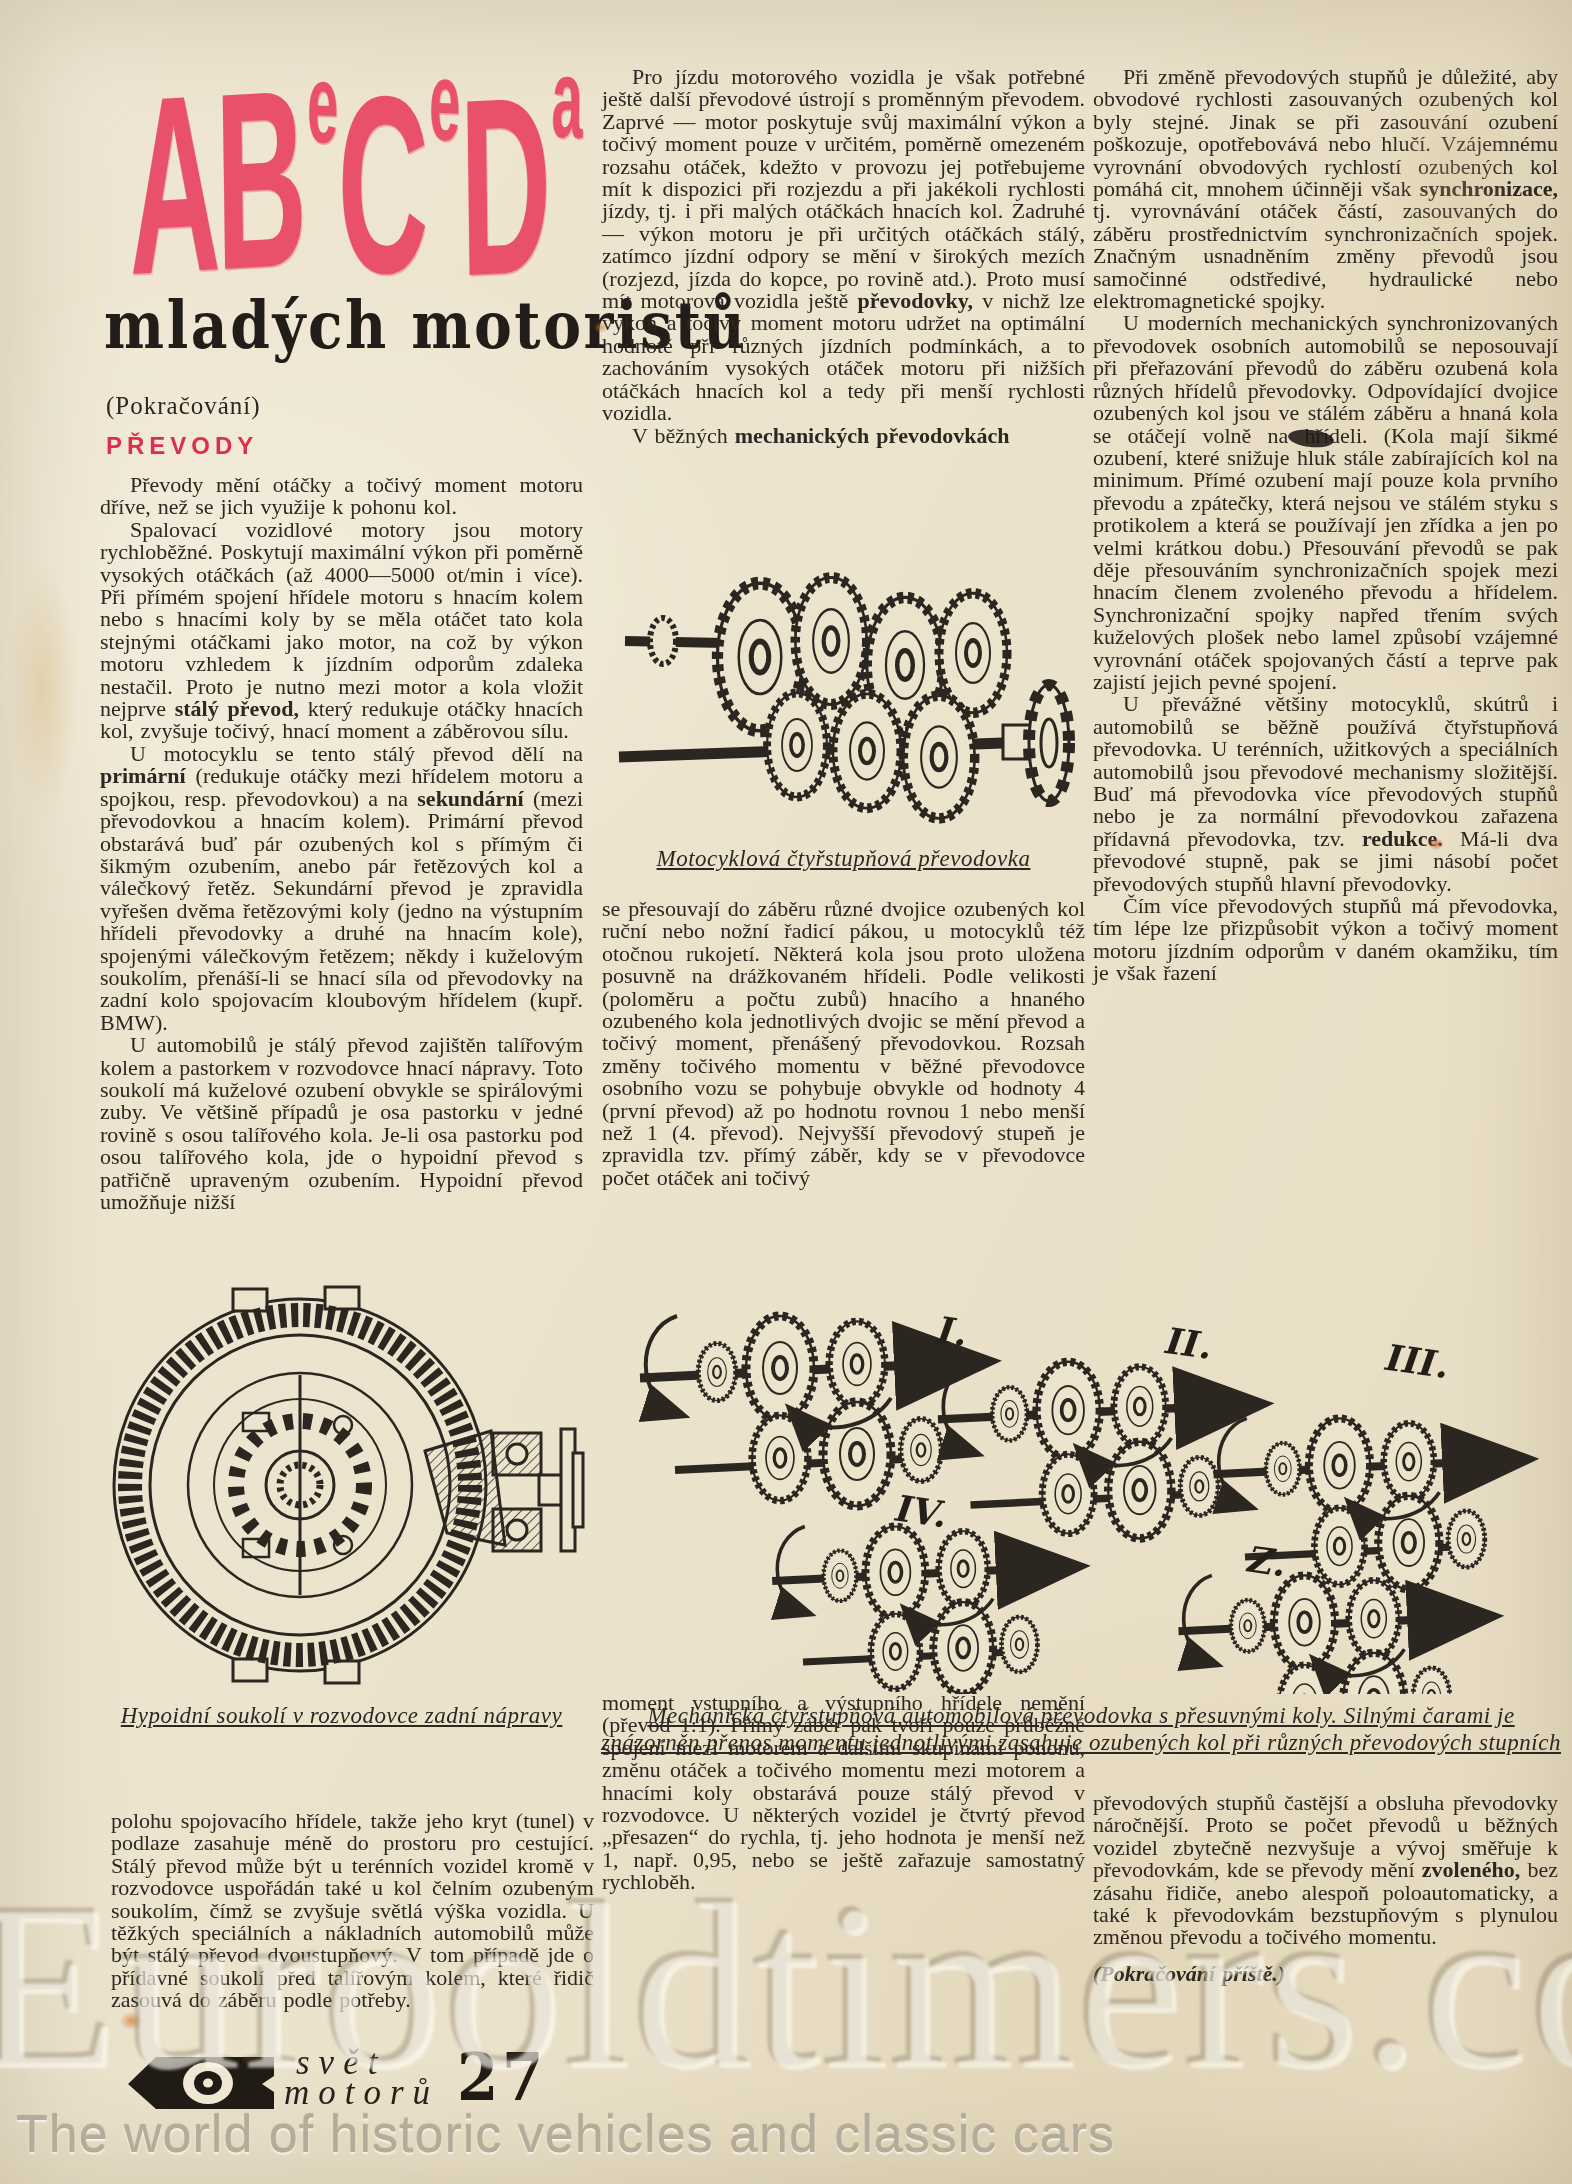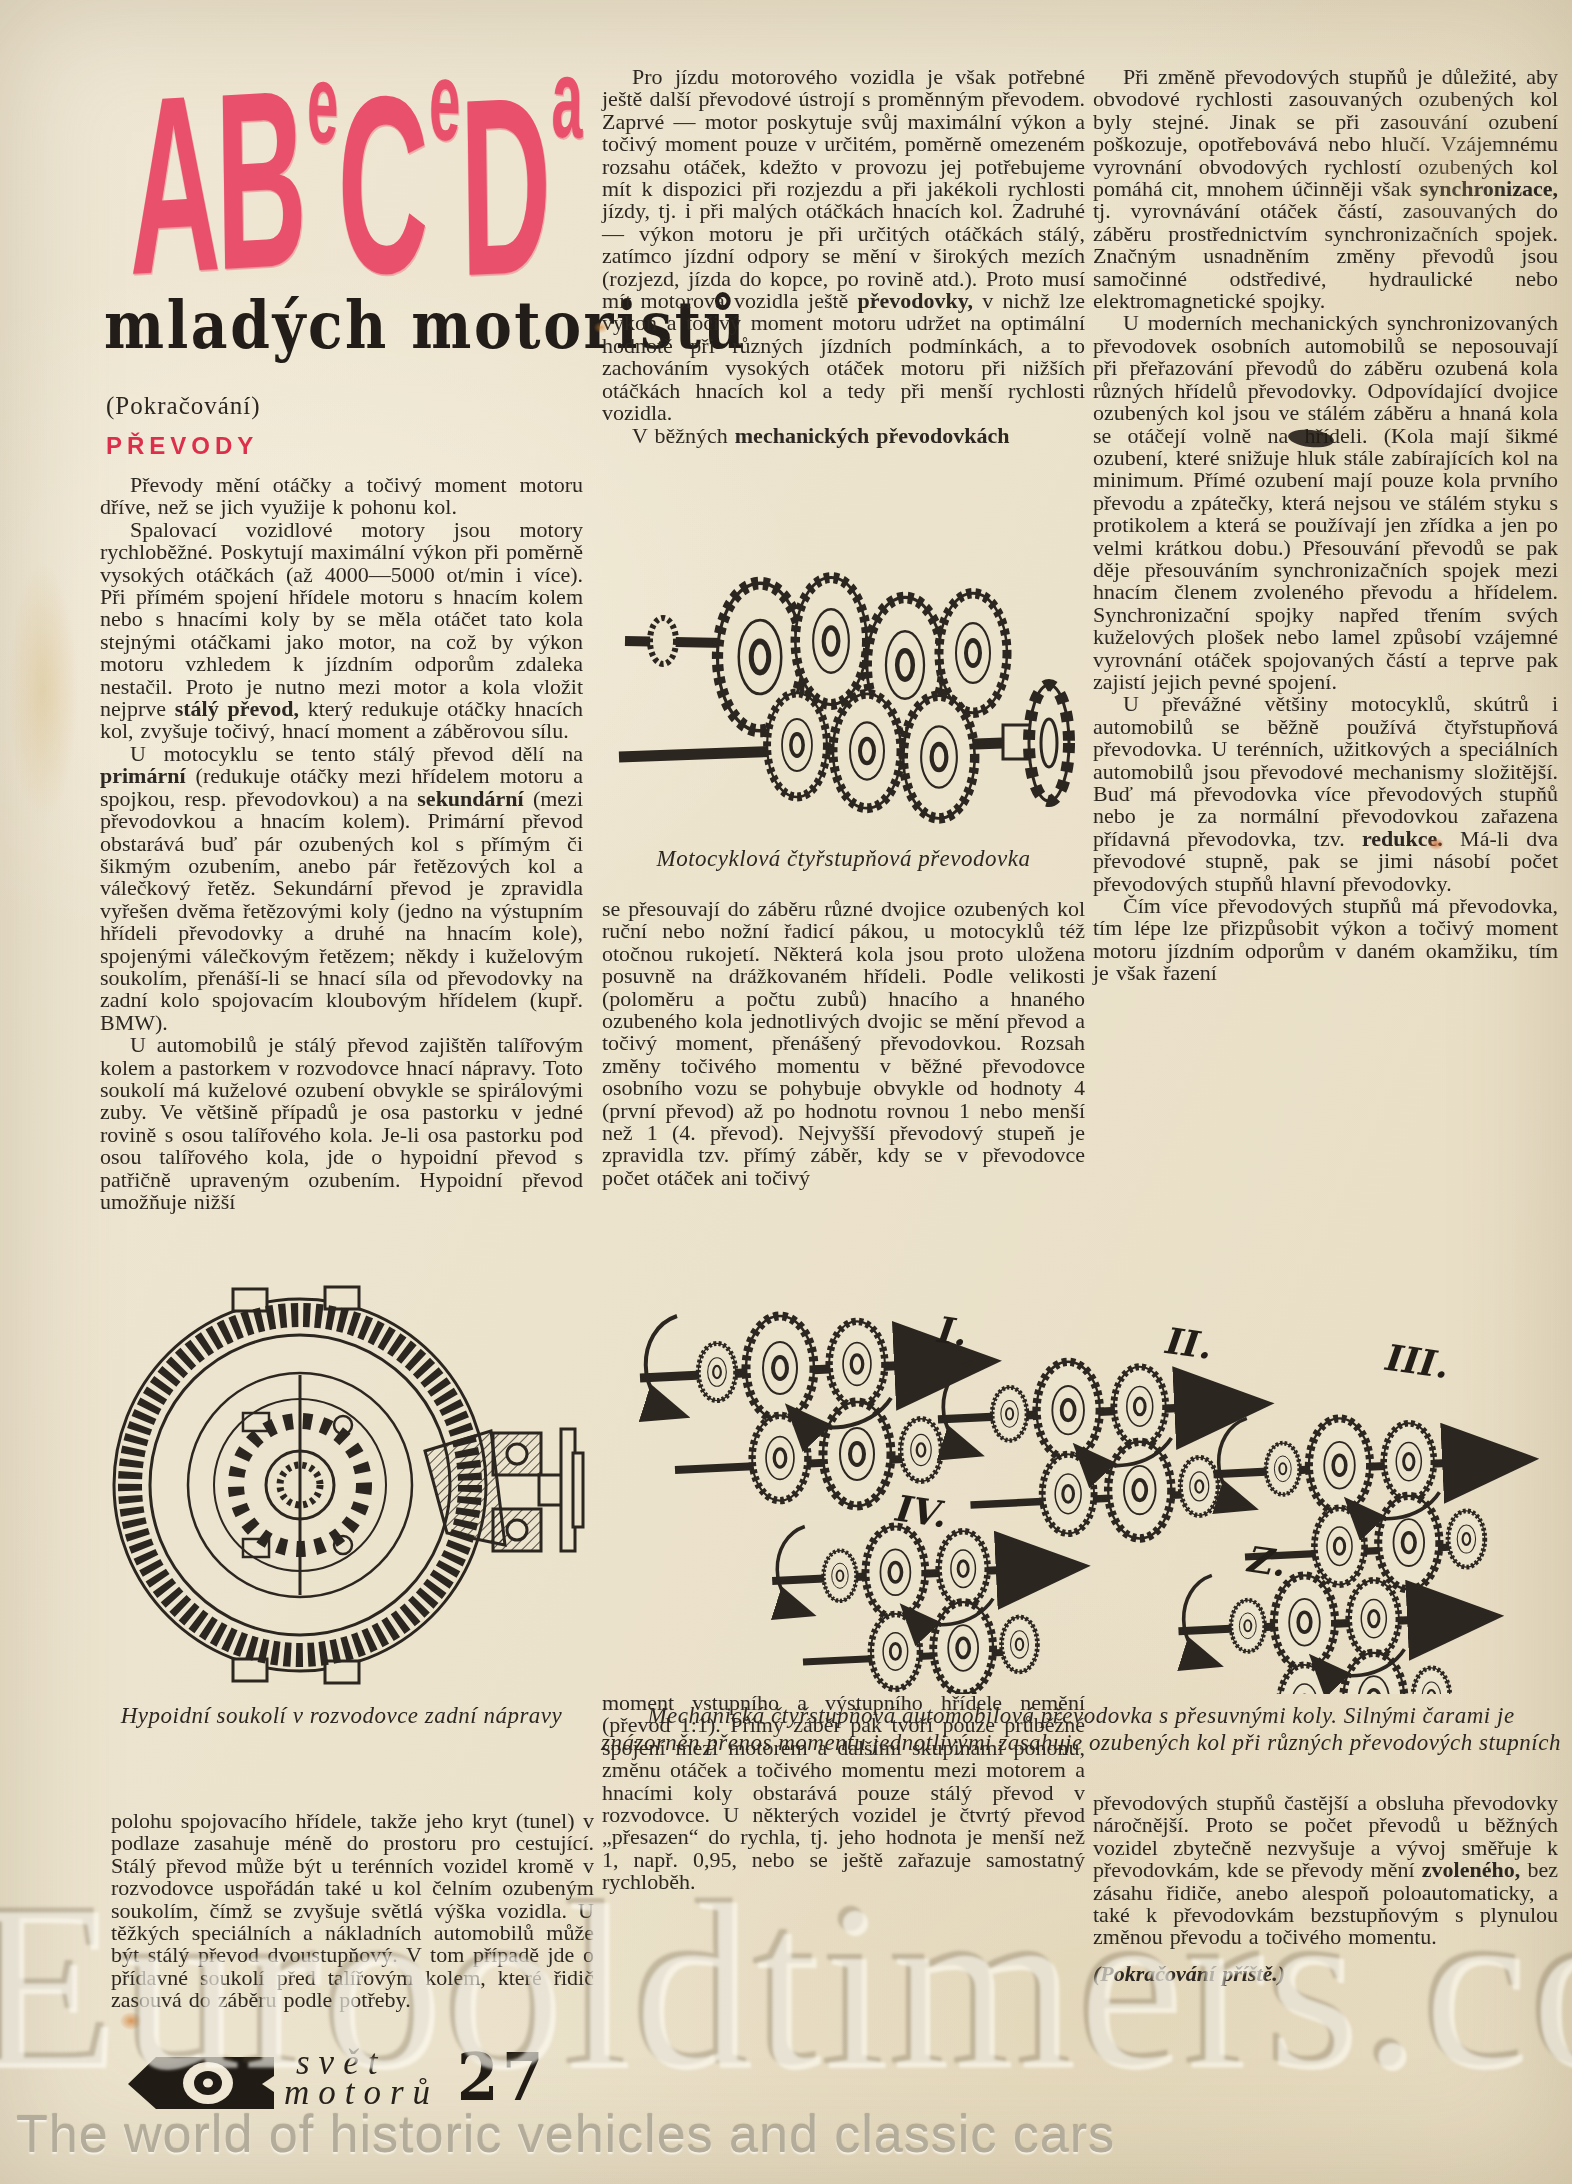--- a/index.html
+++ b/index.html
@@ -33,21 +33,21 @@
   .section-heading{position:absolute; left:106px; top:432px;
     font-family:"Liberation Sans","DejaVu Sans",sans-serif; font-weight:bold;
     font-size:24px; letter-spacing:5px; color:#dd2f4b;}
   
   .col{position:absolute; font-size:22px; line-height:22.4px; text-align:justify;
        word-spacing:1.5px; hyphens:auto;}
   .col p{margin:0; text-indent:30px;}
   .col p.cont{text-indent:0;}
   .col b{font-weight:bold;}
   .caption{position:absolute; font-style:italic; font-size:23px; line-height:27px;
-    text-align:center; letter-spacing:.5px;}
+    text-align:center; letter-spacing:.5px;text-decoration:underline;}
   .note{margin-top:14px; text-align:left; font-weight:bold; font-style:italic; font-size:22px;}
   
   .fig{position:absolute;}
   .fig svg{display:block;}
   .fig-label{position:absolute; font-family:"DejaVu Serif",serif; font-style:italic;
     font-weight:bold; font-size:36px; color:#231e18; transform:rotate(8deg);}
   .ink{stroke:#2b2620; fill:none;}
   
   .logo-box{position:absolute; left:126px; top:2052px;}
   .logo-text{position:absolute; left:296px; top:2048px; font-style:italic; font-size:35px;

